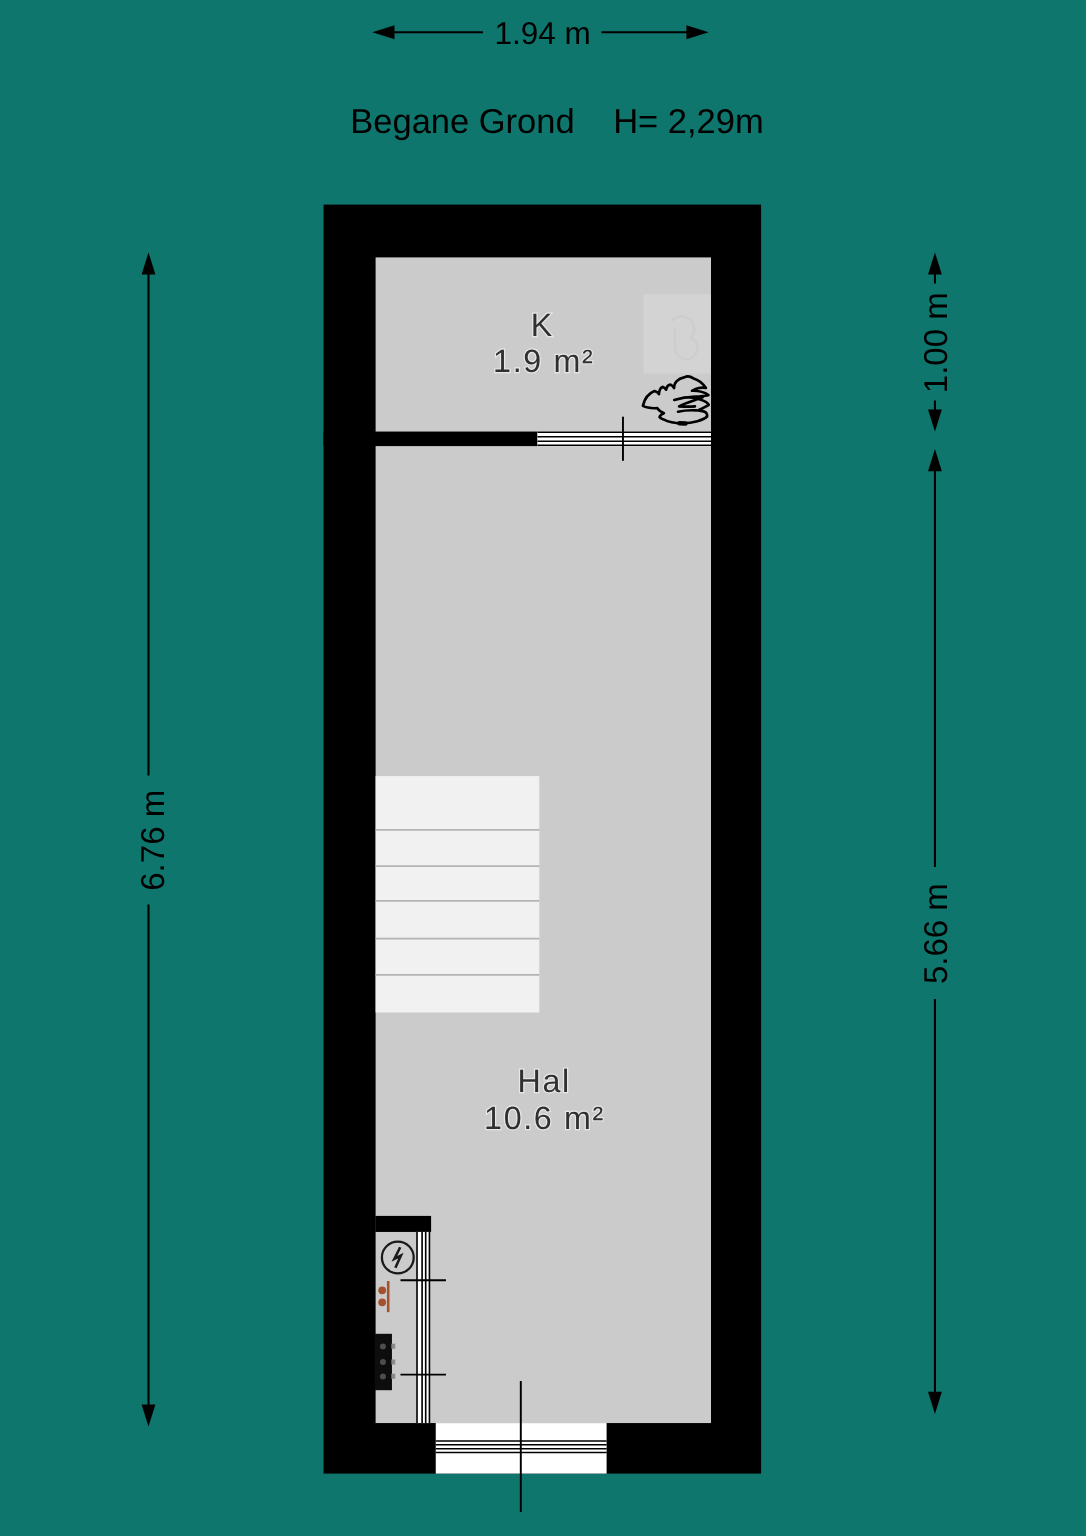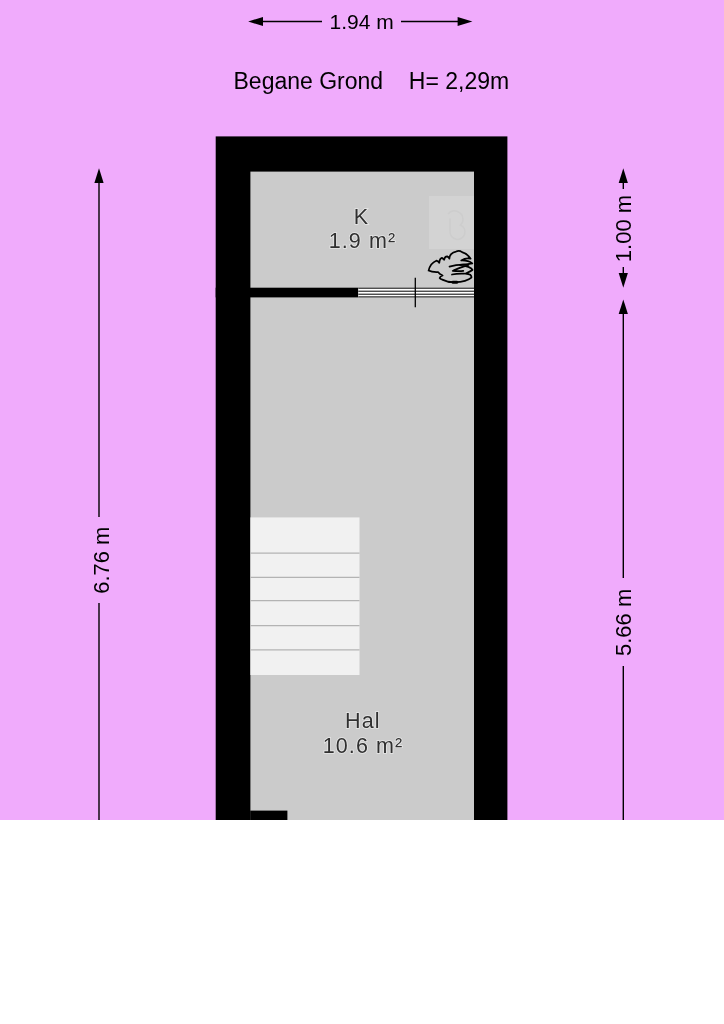--- a/index.html
+++ b/index.html
@@ -1,17 +1,17 @@
 <!DOCTYPE html>
 <html><head>
 <meta charset="utf-8">
 <title>Begane Grond</title>
 <style>
   html,body{margin:0;padding:0;background:#ffffff;}
-  .page{position:relative;width:724px;height:820px;background:#f0abfc;overflow:hidden;}
+  .page{position:relative;width:724px;height:1024px;background:#0f766e;overflow:hidden;}
   svg{display:block;}
   text{font-family:"Liberation Sans", sans-serif;}
 </style>
 </head>
 <body>
 <div class="page">
 <svg width="724" height="1024" viewBox="0 0 724 1024" xmlns="http://www.w3.org/2000/svg">
 
   <g stroke="#000000" stroke-width="1.4" fill="#000000">
     <line x1="259" y1="21.5" x2="322" y2="21.5"></line>

